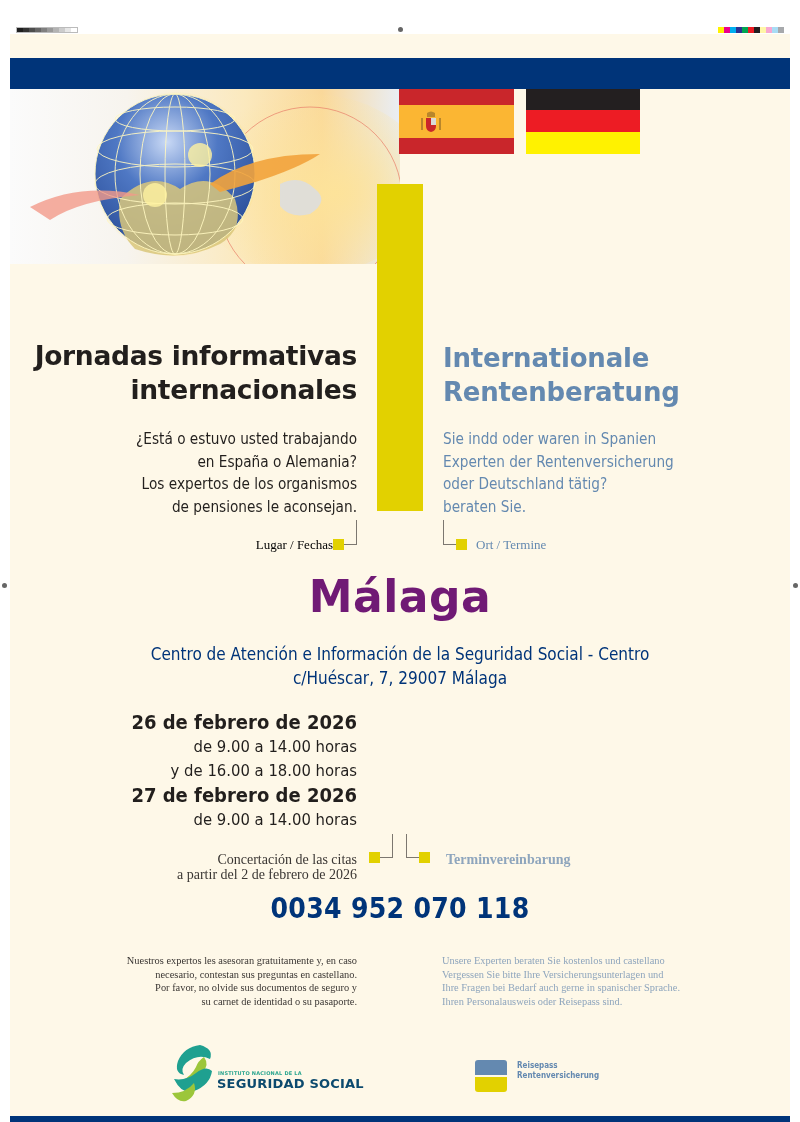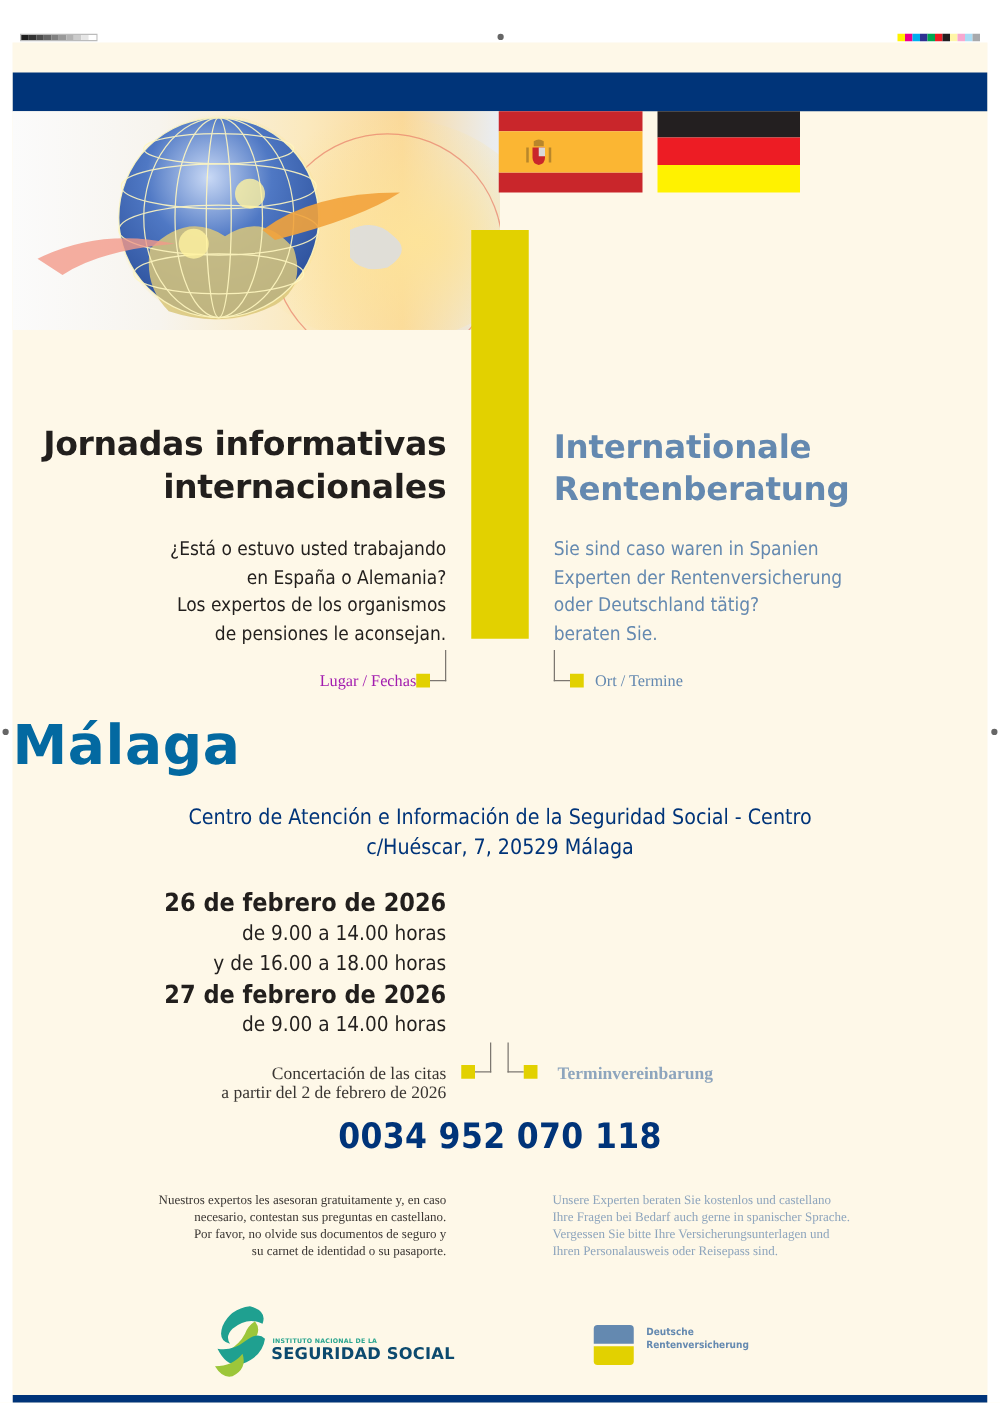--- a/index.html
+++ b/index.html
@@ -40,26 +40,26 @@
   .yellow-bar { left: 367px; top: 126px; width: 46px; height: 327px; background: #e2d100; }
 
   
   .title-es { right: 433px; top: 281px; width: 360px; text-align: right; font-family: "DejaVu Sans", sans-serif; font-weight: bold; font-size: 26.5px; line-height: 34px; color: #221f1d; letter-spacing: -0.3px; }
   .title-de { left: 433px; top: 283px; width: 340px; font-weight: bold; font-size: 26px; line-height: 34px; color: #6489b0; letter-spacing: -0.2px; }
 
   .lead-es { right: 433px; top: 370px; width: 360px; text-align: right; font-size: 15.2px; line-height: 22.5px; color: #221f1d; font-family: "DejaVu Sans Condensed","DejaVu Sans", sans-serif; }
   .lead-de { left: 433px; top: 370px; width: 340px; font-size: 15.2px; line-height: 22.5px; color: #6489b0; font-family: "DejaVu Sans Condensed","DejaVu Sans", sans-serif; }
 
   .serif { font-family: "Liberation Serif", "DejaVu Serif", serif; }
-  .label-es { right: 457px; top: 479px; font-size: 13px; color: #a21caf; }
+  .label-es { right: 457px; top: 479px; font-size: 13px; color: #000000; }
   .label-de { left: 466px; top: 479px; font-size: 13px; color: #6489b0; }
   .sq { width: 11px; height: 11px; background: #e2d100; }
   .connector { border-color: #7c7770; border-style: solid; border-width: 0; }
 
-  .city { left: 0; top: 513px; width: 780px; font-weight: bold; font-size: 44px; color: #0369a1; letter-spacing: 0.5px; }
+  .city { left: 0; top: 513px; width: 780px; text-align: center; font-weight: bold; font-size: 44px; color: #701a75; letter-spacing: 0.5px; }
   .venue { left: 0; top: 584px; width: 780px; text-align: center; font-size: 17px; line-height: 24px; color: #003479; font-family: "DejaVu Sans Condensed","DejaVu Sans", sans-serif; }
 
   .dates-es { right: 433px; top: 652px; width: 360px; text-align: right; color: #221f1d; font-family: "DejaVu Sans Condensed","DejaVu Sans", sans-serif; }
   .dates-de { left: 433px; top: 652px; width: 340px; color: #6489b0; font-family: "DejaVu Sans Condensed","DejaVu Sans", sans-serif; }
   .dates-es .d, .dates-de .d { font-weight: bold; font-size: 20px; line-height: 25px; }
   .dates-es .h, .dates-de .h { font-size: 16.5px; line-height: 24px; }
 
   .cita-es { right: 433px; top: 794px; width: 360px; text-align: right; font-size: 14px; line-height: 15px; color: #3a3633; }
   .cita-de { left: 436px; top: 794px; width: 300px; font-size: 14px; line-height: 15px; color: #8ea5bd; font-weight: bold; }
 
@@ -185,38 +185,38 @@
     <div>Rentenberatung</div>
   </div>
 
   <div class="abs lead-es">
     <div>¿Está o estuvo usted trabajando</div>
     <div>en España o Alemania?</div>
     <div>Los expertos de los organismos</div>
     <div>de pensiones le aconsejan.</div>
   </div>
   <div class="abs lead-de">
-    <div>Sie sind caso waren in Spanien</div>
+    <div>Sie indd oder waren in Spanien</div>
     <div>Experten der Rentenversicherung</div>
     <div>oder Deutschland tätig?</div>
     <div>beraten Sie.</div>
   </div>
 
   <div class="abs serif label-es">Lugar / Fechas</div>
   <div class="abs sq" style="left:323px; top:481px;"></div>
   <div class="abs connector" style="left:334px; top:462px; width:13px; height:25px; border-right-width:1px; border-bottom-width:1px;"></div>
 
   <div class="abs connector" style="left:433px; top:462px; width:13px; height:25px; border-left-width:1px; border-bottom-width:1px;"></div>
   <div class="abs sq" style="left:446px; top:481px;"></div>
   <div class="abs serif label-de">Ort / Termine</div>
 
   <div class="abs city">Málaga</div>
   <div class="abs venue">
     <div>Centro de Atención e Información de la Seguridad Social - Centro</div>
-    <div>c/Huéscar, 7, 20529 Málaga</div>
+    <div>c/Huéscar, 7, 29007 Málaga</div>
   </div>
 
   <div class="abs dates-es">
     <div class="d">26 de febrero de 2026</div>
     <div class="h">de 9.00 a 14.00 horas</div>
     <div class="h">y de 16.00 a 18.00 horas</div>
     <div class="d">27 de febrero de 2026</div>
     <div class="h">de 9.00 a 14.00 horas</div>
   </div>
 
@@ -235,41 +235,41 @@
   <div class="abs phone">0034 952 070 118</div>
 
   <div class="abs serif note-es">
     <div>Nuestros expertos les asesoran gratuitamente y, en caso</div>
     <div>necesario, contestan sus preguntas en castellano.</div>
     <div>Por favor, no olvide sus documentos de seguro y</div>
     <div>su carnet de identidad o su pasaporte.</div>
   </div>
   <div class="abs serif note-de">
     <div>Unsere Experten beraten Sie kostenlos und castellano</div>
+    <div>Vergessen Sie bitte Ihre Versicherungsunterlagen und</div>
     <div>Ihre Fragen bei Bedarf auch gerne in spanischer Sprache.</div>
-    <div>Vergessen Sie bitte Ihre Versicherungsunterlagen und</div>
     <div>Ihren Personalausweis oder Reisepass sind.</div>
   </div>
 
   <div class="abs logo-ss">
     <svg width="46" height="62" viewBox="0 0 46 62" style="position:absolute;left:0;top:0;">
       <path d="M30 2 q14 4 10 14 q-12 -6 -24 4 q-6 6 -2 12 q-10 -2 -6 -14 q6 -14 22 -16z" fill="#1fa090"></path>
       <path d="M34 14 q6 8 -2 16 q-10 8 -20 8 q10 -6 14 -14 q2 -6 8 -10z" fill="#9cc63a"></path>
       <path d="M4 36 q12 2 22 -6 q10 -8 16 -2 q-2 14 -18 20 q-12 4 -20 -12z" fill="#1fa090"></path>
       <path d="M2 50 q14 0 22 -10 q4 12 -8 18 q-8 2 -14 -8z" fill="#9cc63a"></path>
     </svg>
     <div class="t1">INSTITUTO NACIONAL DE LA</div>
     <div class="t2">SEGURIDAD SOCIAL</div>
   </div>
 
   <div class="abs logo-drv">
     <div class="b1"></div>
     <div class="b2"></div>
     <div class="t">
-      <div>Deutsche</div>
+      <div>Reisepass</div>
       <div>Rentenversicherung</div>
     </div>
   </div>
 
   <div class="abs bottom-band"></div>
   <div class="abs bottom-code">BND_PL_673683_00</div>
 </div>
 
 <div class="abs slug-left">BND_PL_E2P_Malaga.indd 1</div>
 <div class="abs slug-right">17.12.25  17:16</div>

